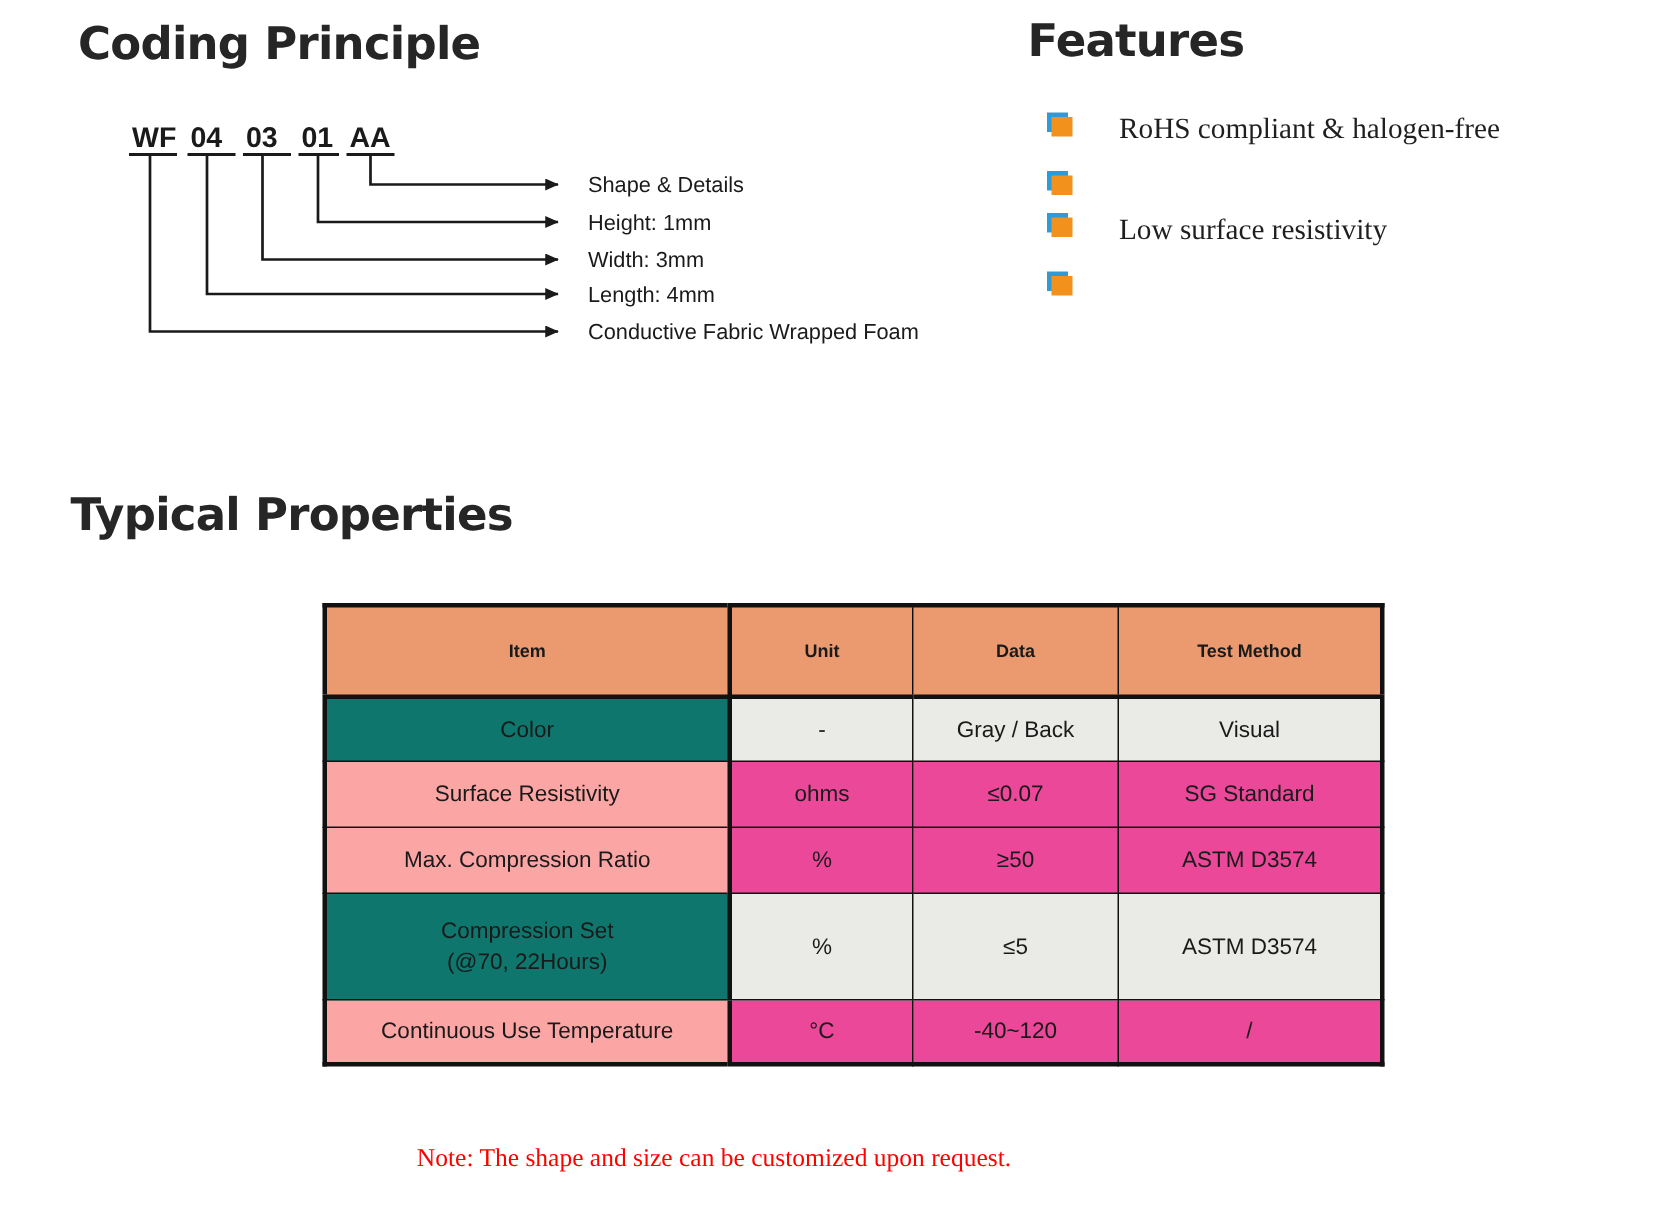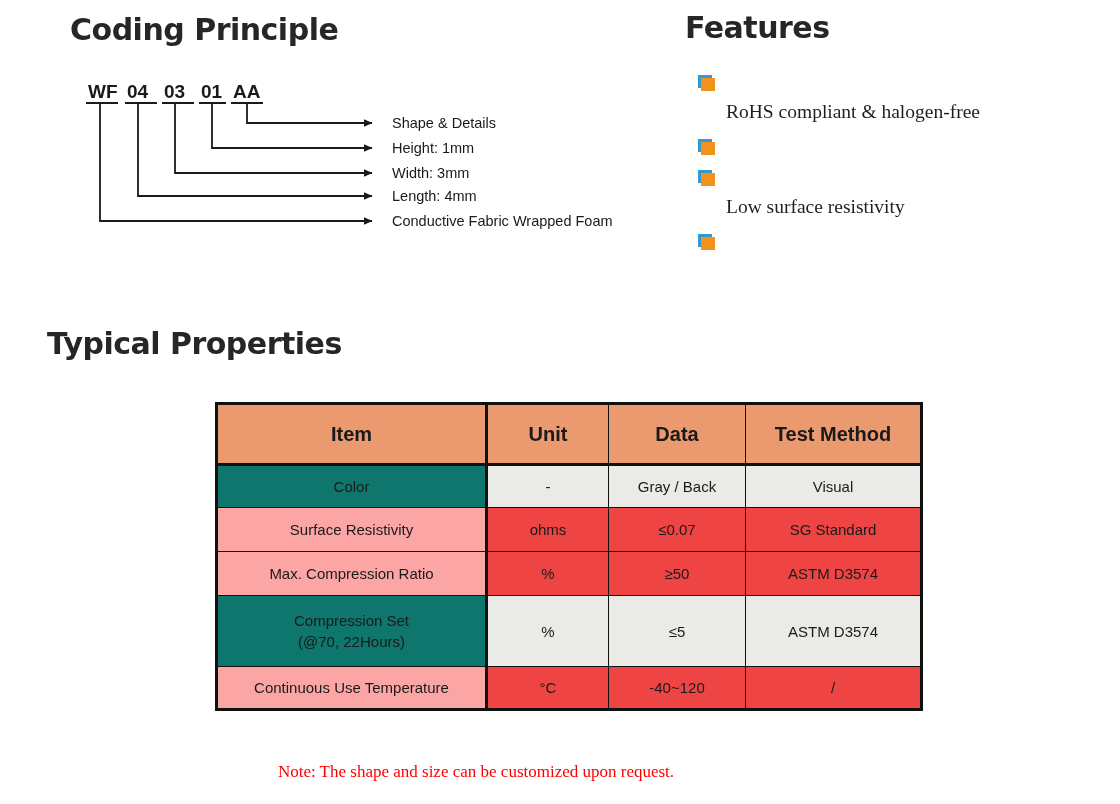--- a/index.html
+++ b/index.html
@@ -19,21 +19,21 @@
   
   .h1 {
     position: absolute;
     font-family: "DejaVu Sans", sans-serif;
     font-weight: bold;
     font-size: 30px;
     letter-spacing: -0.5px;
     color: #262626;
     white-space: nowrap;
   }
-  #coding-principle-title { left: 70px; top: 12px; }
+  #coding-principle-title { left: 52px; top: 12px; }
   #features-title        { left: 685px; top: 10px; }
   #typical-props-title   { left: 47px;  top: 326px; }
 
   
   #coding-diagram {
     position: absolute;
     left: 0; top: 60px;
     width: 680px; height: 190px;
   }
   #coding-diagram svg { display: block; }
@@ -53,21 +53,20 @@
   #features-list {
     position: absolute;
     left: 698px;
     top: 70px;
     width: 410px;
   }
   .feature-row {
     display: flex;
     align-items: flex-start;
     margin-bottom: 6px;
-    flex-direction: column;
   }
   .bullet-box {
     position: relative;
     width: 20px;
     height: 17px;
     flex: 0 0 20px;
     margin-top: 5px;
   }
   .bullet-box .b-back {
     position: absolute;
@@ -109,29 +108,29 @@
     padding: 4px 4px;
     line-height: 21px;
   }
   
   #props-table th.col-item,
   #props-table td.col-item {
     border-right: 3px solid #111111;
   }
   #props-table thead th {
     font-weight: bold;
-    font-size: 20px;
+    font-size: 12px;
     background: #EB9A70;
     height: 50px;
     border-bottom: 3px solid #111111;
   }
   .row-odd  .col-item { background: #0f766e; }
   .row-even .col-item { background: #fca5a5; }
   .row-odd  .cell-gray { background: #EAEBE6; }
-  .row-even .cell-gray { background: #ef4444; }
+  .row-even .cell-gray { background: #ec4899; }
   .r-h1 td { height: 33px; }
   .r-h2 td { height: 35px; }
   .r-h3 td { height: 62px; }
 
   
   #table-note {
     position: absolute;
     left: 0;
     top: 762px;
     width: 952px;

